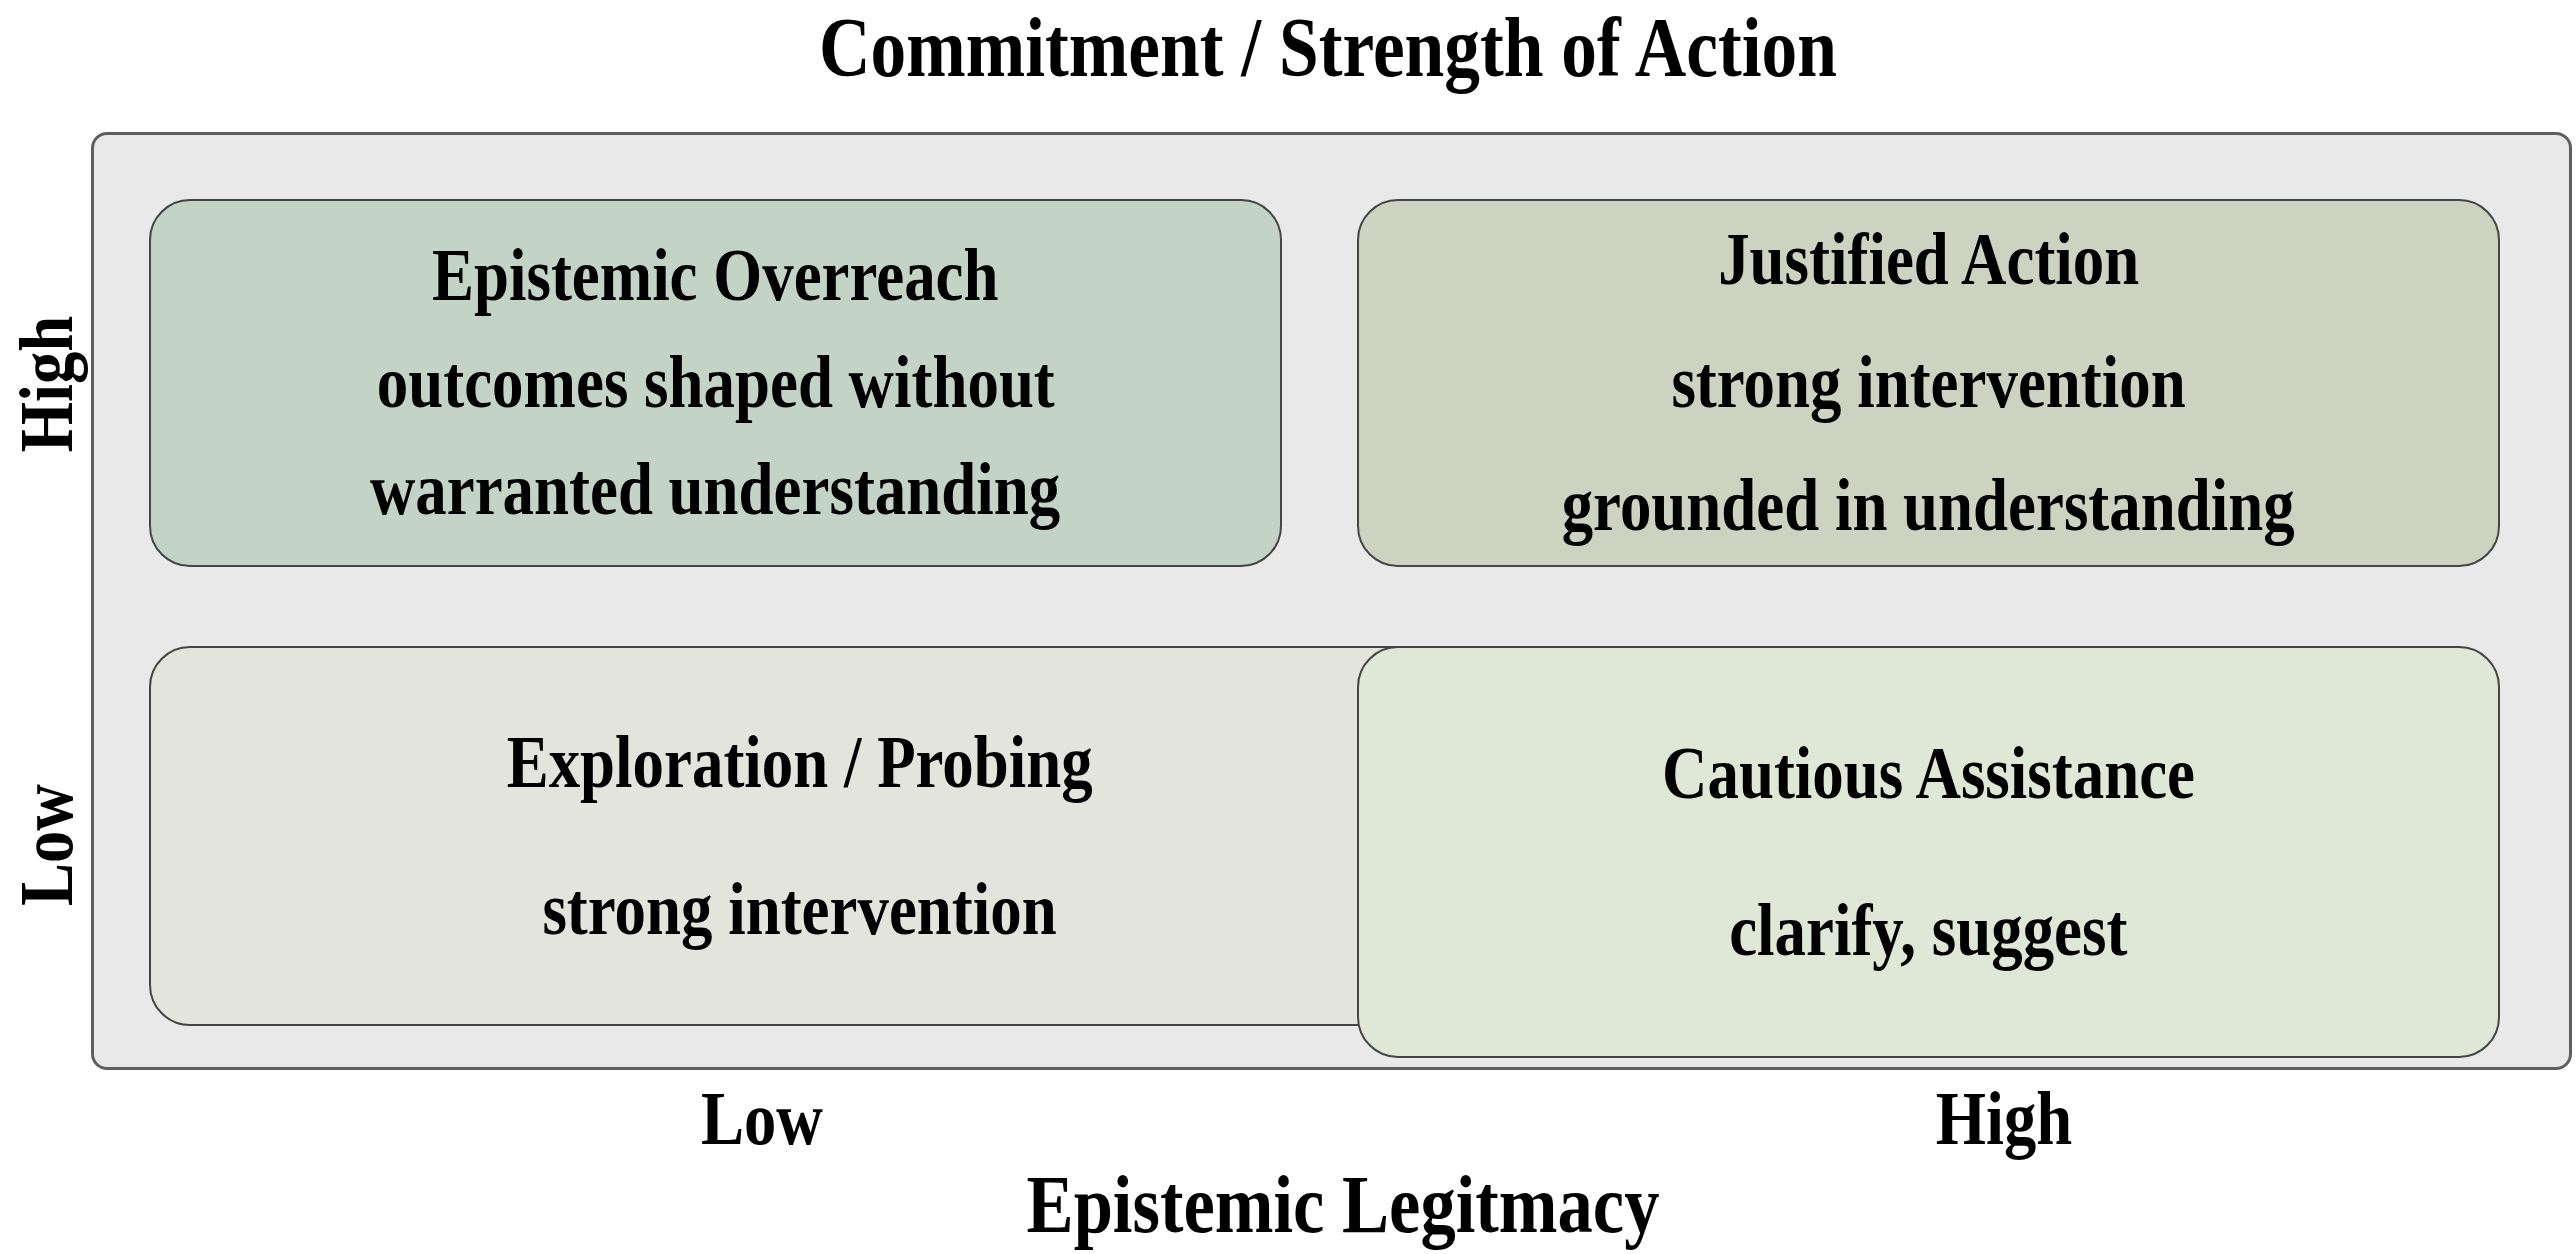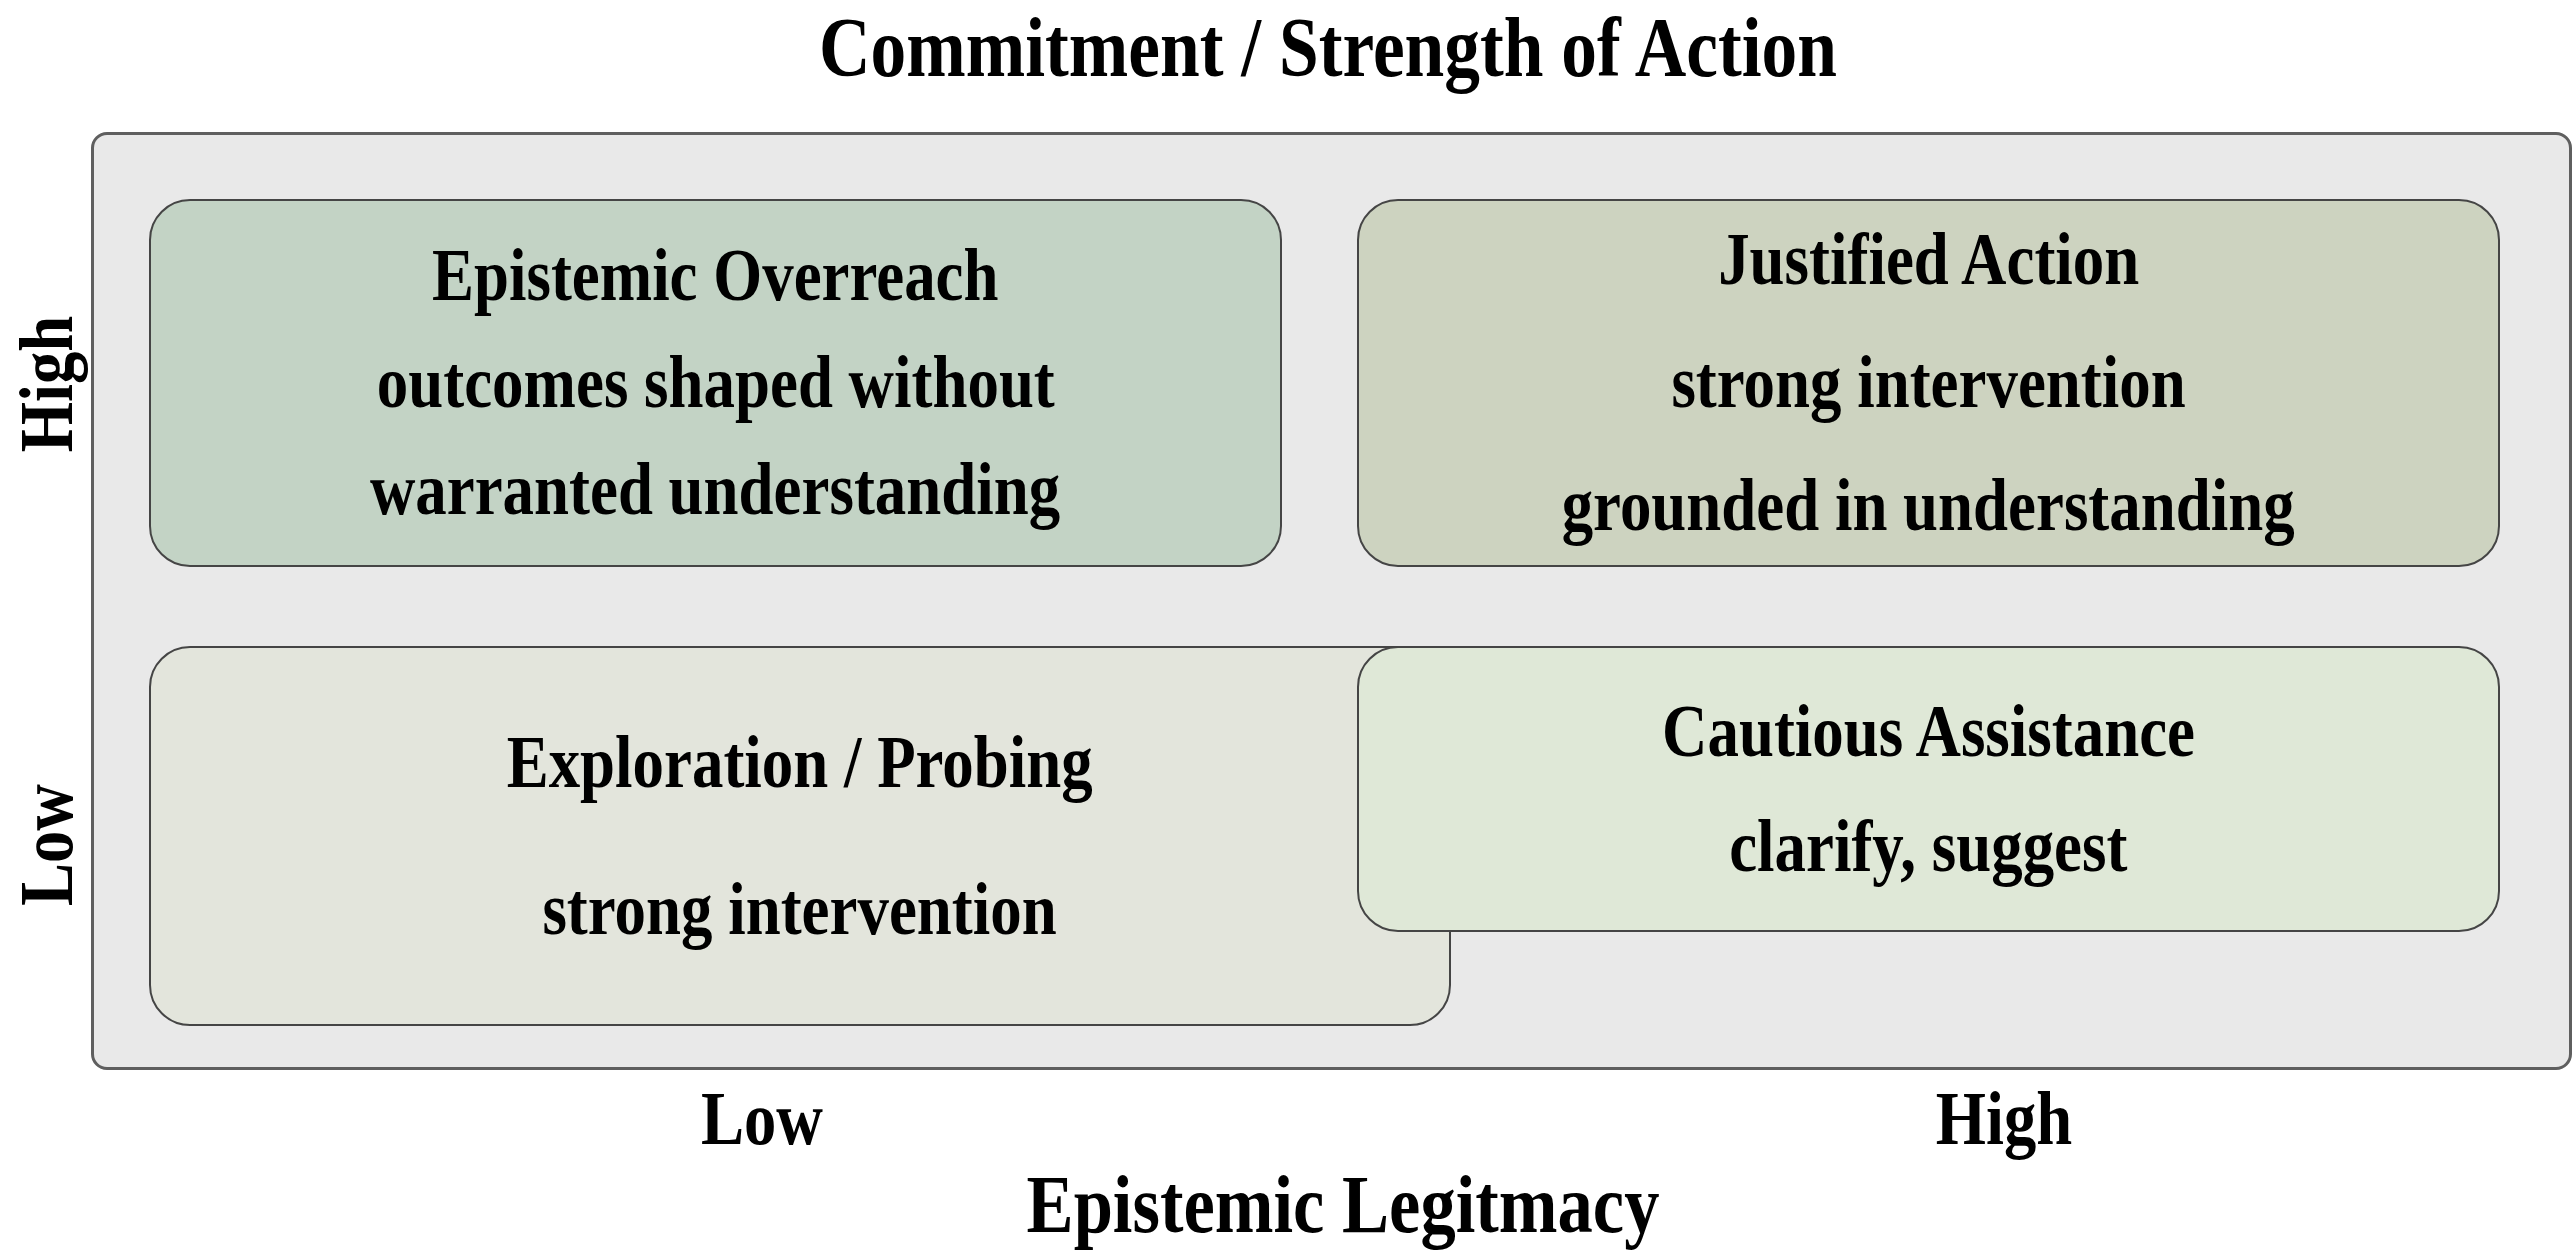--- a/index.html
+++ b/index.html
@@ -54,21 +54,21 @@
     display: flex;
     flex-direction: column;
     justify-content: space-evenly;
     align-items: center;
     padding: 8.6px 21.4px;
     text-align: center;
   }
   .quad-tl { left: 55px;   top: 64px;  width: 1133px; height: 368px; }
   .quad-tr { left: 1263px; top: 64px;  width: 1143px; height: 368px; gap: 32px; }
   .quad-bl { left: 55px;   top: 511px; width: 1302px; height: 380px; }
-  .quad-br { left: 1263px; top: 511px; width: 1143px; height: 286px; }
+  .quad-br { left: 1263px; top: 511px; width: 1143px; height: 412px; }
   .quad-heading { font-size: 74px; font-weight: bold; line-height: 1.1; }
   .quad-line    { font-size: 74px; font-weight: bold; line-height: 1.1; }
 </style>
 </head>
 <body>
 
 <div class="canvas">
 
   <div class="abs-center chart-title" style="left:1328px; top:47px;">
     <span class="tx">Commitment / Strength of Action</span>

